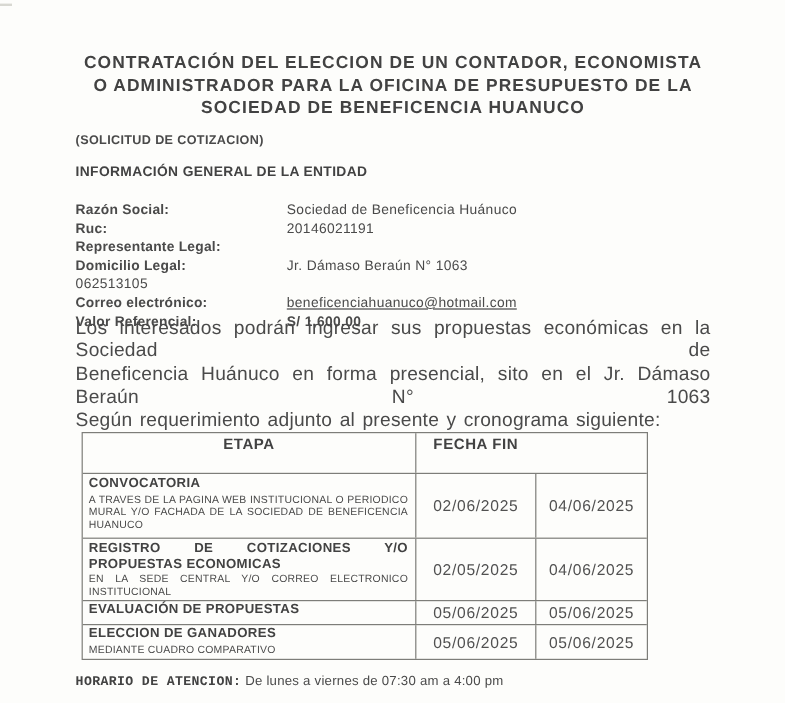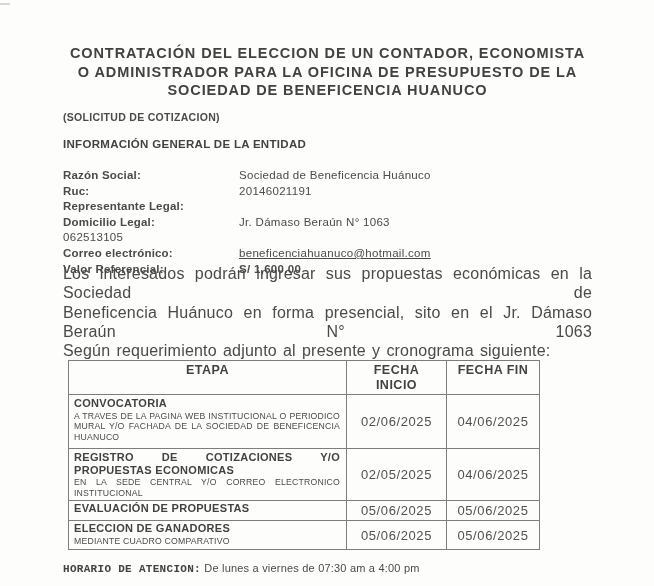--- a/index.html
+++ b/index.html
@@ -164,21 +164,20 @@
 
   <div class="paragraph">
     <div class="pline just">Los interesados podrán ingresar sus propuestas económicas en la Sociedad de</div>
     <div class="pline just">Beneficencia Huánuco en forma presencial, sito en el Jr. Dámaso Beraún N° 1063</div>
     <div class="pline">Según requerimiento adjunto al presente y cronograma siguiente:</div>
   </div>
 
   <div class="cron-table">
     <div class="trow thead-row">
       <div class="tcell th">ETAPA</div>
-      <div class="tcell th th-fecha">FECHA INICIO</div>
       <div class="tcell th">FECHA FIN</div>
     </div>
 
     <div class="trow row-convocatoria">
       <div class="tcell etapa-cell">
         <div class="etapa-title">CONVOCATORIA</div>
         <div class="etapa-detail">A TRAVES DE LA PAGINA WEB INSTITUCIONAL O PERIODICO MURAL Y/O FACHADA DE LA SOCIEDAD DE BENEFICENCIA HUANUCO</div>
       </div>
       <div class="tcell date-cell">02/06/2025</div>
       <div class="tcell date-cell">04/06/2025</div>

